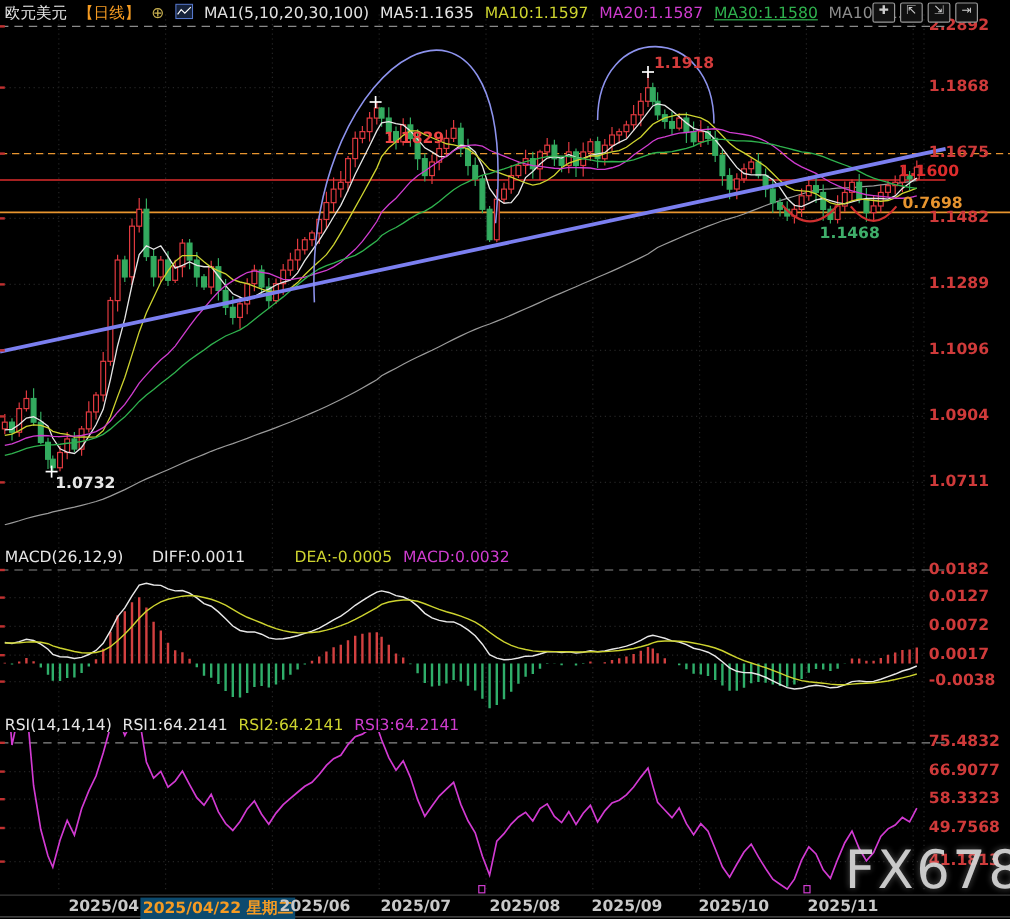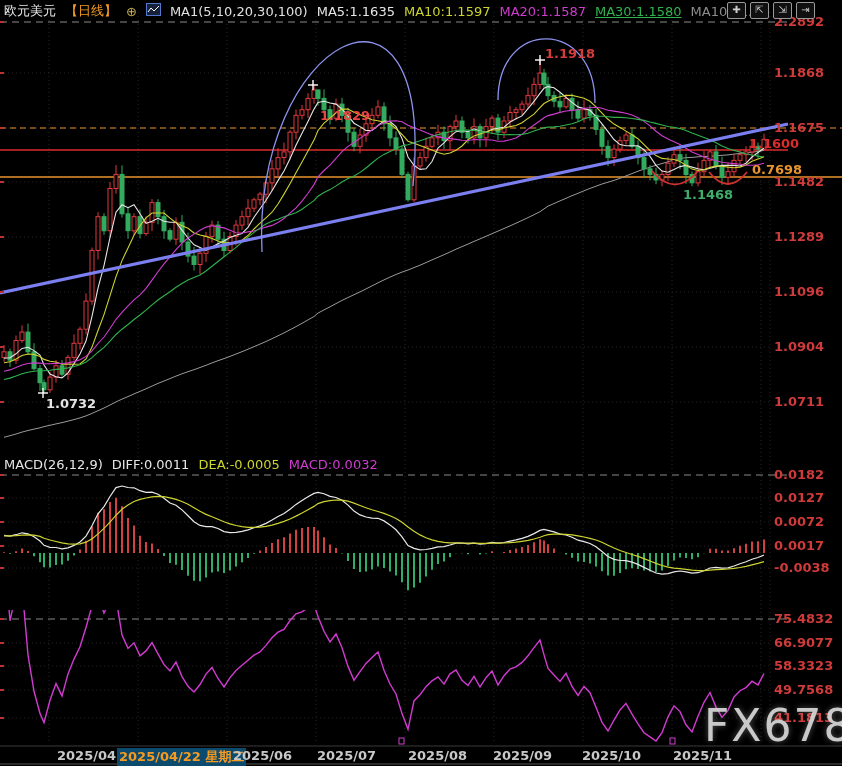--- a/index.html
+++ b/index.html
@@ -529,25 +529,31 @@
 
   <div class="toolbar" id="toolbar">
       <div class="tbico">✚</div>
       <div class="tbico">⇱</div>
       <div class="tbico">⇲</div>
       <div class="tbico">⇥</div>
     </div>
 
   <div class="hdr" id="macd-hdr" style="left:4px;top:457px;">
     <span style="color:#e6e6e6">MACD(26,12,9)</span>
-  <span style="color: rgb(230, 230, 230);">DIFF:0.0011</span>
-      <span style="color: rgb(205, 211, 47);">DEA:-0.0005</span>
+  <span style="color: rgb(230, 230, 230); margin-left: 15px;">DIFF:0.0011</span>
+      <span style="color: rgb(205, 211, 47); margin-left: 32px;">DEA:-0.0005</span>
       <span style="color: rgb(207, 60, 207);">MACD:0.0032</span>
     </div>
 
+  <div class="hdr" id="rsi-hdr" style="left:4px;top:597px;">
+    <span style="color:#e6e6e6">RSI(14,14,14)</span>
+  <span style="color: rgb(230, 230, 230);">RSI1:64.2141</span>
+      <span style="color: rgb(205, 211, 47);">RSI2:64.2141</span>
+      <span style="color: rgb(207, 60, 207);">RSI3:64.2141</span>
+    </div>
 
   <div id="labels-layer">
       <div class="ax" style="left: 774px; top: 14px;">2.2892</div>
       <div class="ax" style="left: 774px; top: 65px;">1.1868</div>
       <div class="ax" style="left: 774px; top: 120px;">1.1675</div>
       <div class="ax" style="left: 774px; top: 174px;">1.1482</div>
       <div class="ax" style="left: 774px; top: 229px;">1.1289</div>
       <div class="ax" style="left: 774px; top: 284px;">1.1096</div>
       <div class="ax" style="left: 774px; top: 339px;">1.0904</div>
       <div class="ax" style="left: 774px; top: 394px;">1.0711</div>

